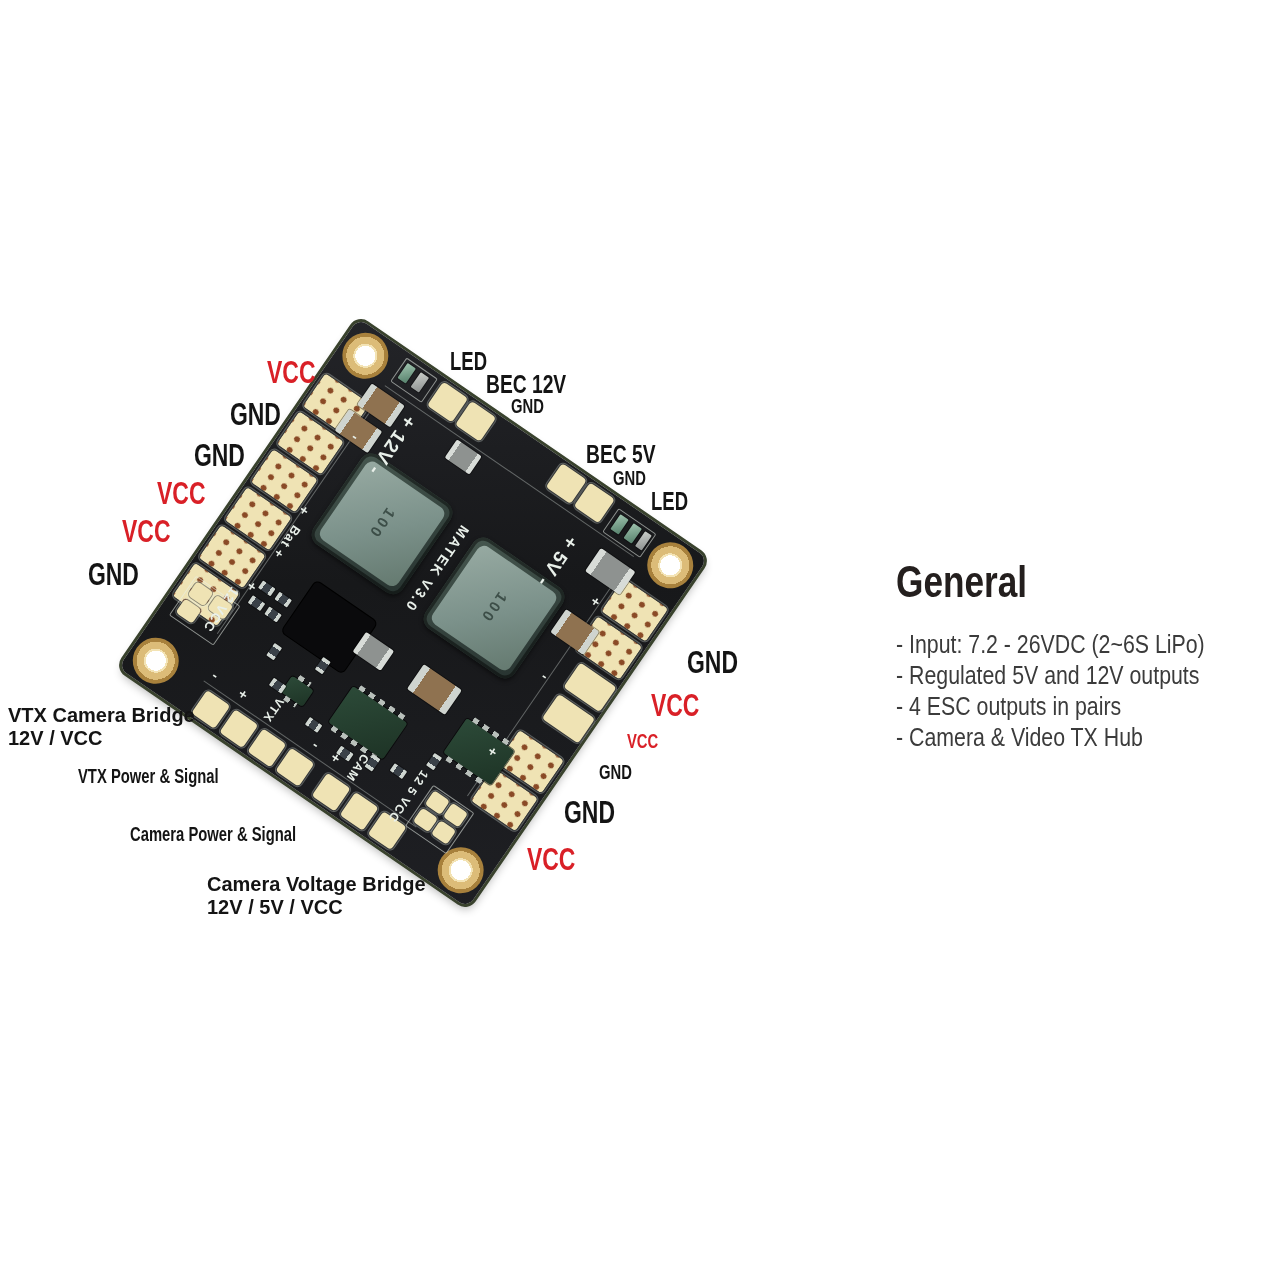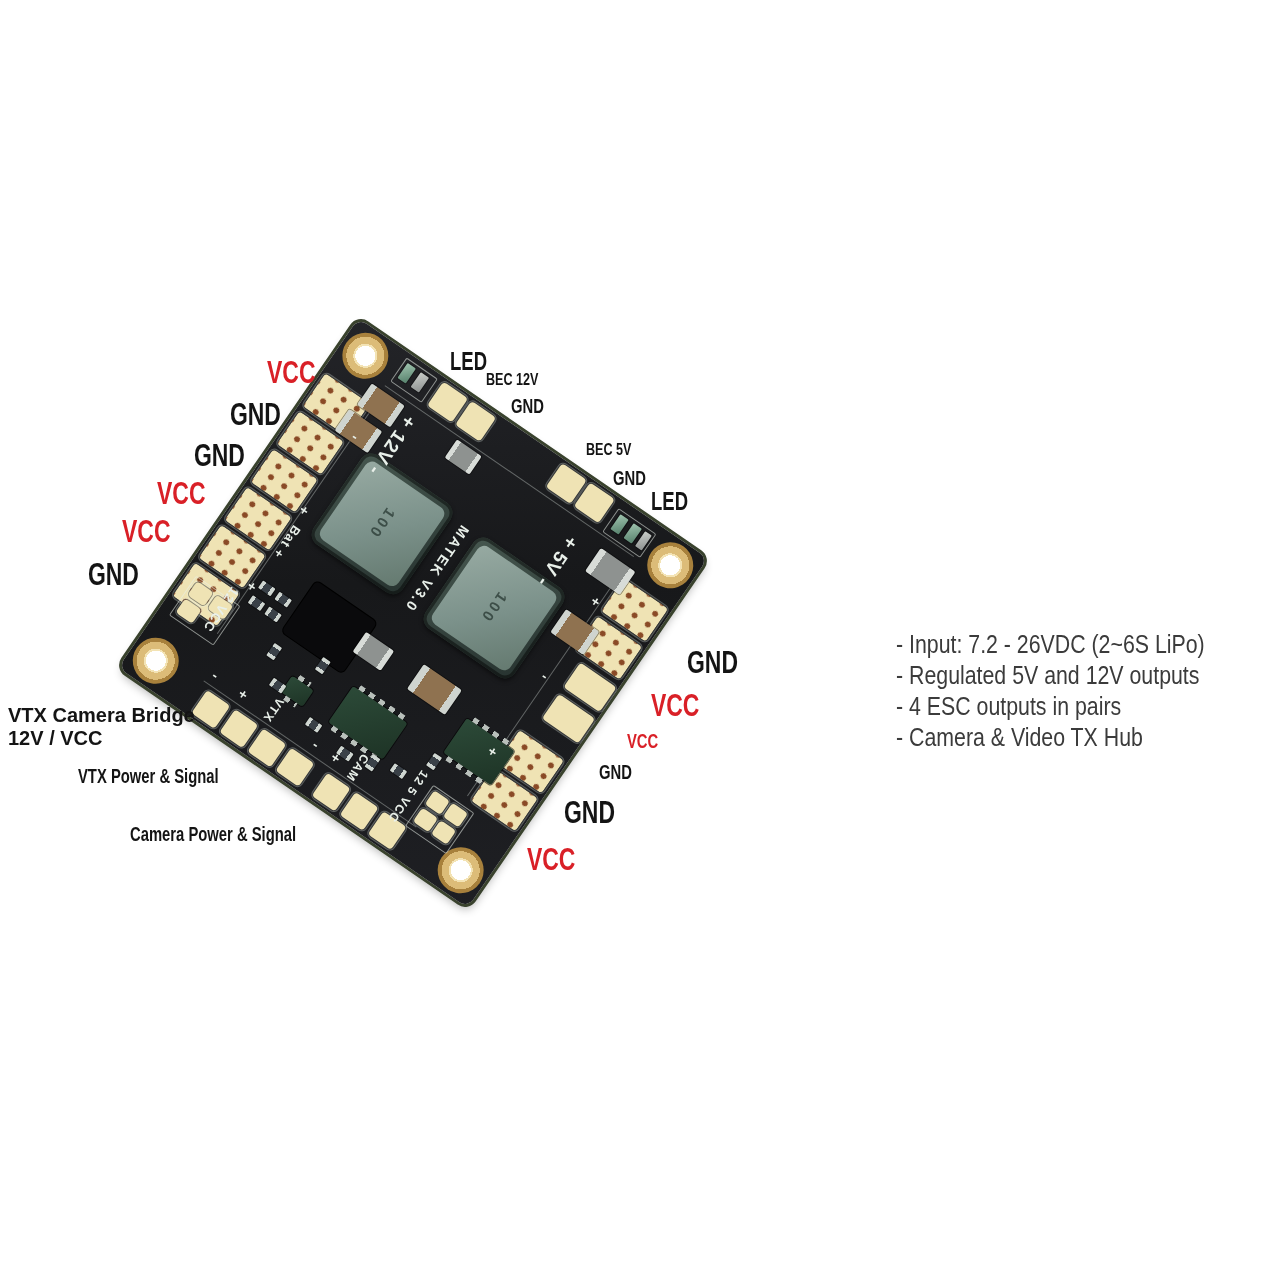--- a/index.html
+++ b/index.html
@@ -12,21 +12,21 @@
 
   
   .lbl { position:absolute; font-weight:bold; line-height:1; white-space:nowrap; }
   .lbl > span { display:inline-block; transform:scaleX(.74); }
   .lbl-l > span { transform-origin:0 50%; }
   .lbl-r { text-align:right; }
   .lbl-r > span { transform-origin:100% 50%; }
   .red { color:#d92027; }
   .blk { color:#141414; }
   .s31 { font-size:31px; }
-  .s26 { font-size:17px; }
+  .s26 { font-size:26px; }
   .s25 { font-size:25px; }
   .s20 { font-size:20px; }
   .two-line div { line-height:23px; }
 
   
   .general-heading { position:absolute; left:896px; top:560px; font-size:44px; font-weight:bold; color:#241f1e; line-height:1; }
   .general-heading > span { display:inline-block; transform:scaleX(.8); transform-origin:0 50%; }
   .general-list { position:absolute; left:896px; top:629px; font-size:26px; color:#3b3b3b; }
   .general-list .bullet { line-height:31px; white-space:nowrap; }
   .general-list .bullet > span { display:inline-block; transform:scaleX(.82); transform-origin:0 50%; }
@@ -208,21 +208,26 @@
   <div class="lbl lbl-l blk s20" style="left:599px; top:762px;"><span>GND</span></div>
   <div class="lbl lbl-l blk s31" style="left:564px; top:797px;"><span>GND</span></div>
   <div class="lbl lbl-l red s31" style="left:527px; top:844px;"><span>VCC</span></div>
 
   <div class="lbl lbl-l blk s20 two-line" style="left:8px; top:704px;">
     <div><span>VTX Camera Bridge</span></div>
     <div><span>12V / VCC</span></div>
   </div>
   <div class="lbl lbl-l blk s20" style="left:78px; top:766px;"><span>VTX Power &amp; Signal</span></div>
   <div class="lbl lbl-l blk s20" style="left:130px; top:824px;"><span>Camera Power &amp; Signal</span></div>
-
+  <div class="lbl lbl-l blk s20 two-line" style="left:207px; top:873px;">
+    <div><span>Camera Voltage Bridge</span></div>
+    <div><span>12V / 5V / VCC</span></div>
+  </div>
+
+  <div class="general-heading"><span>General</span></div>
   <div class="general-list">
     <div class="bullet"><span>- Input: 7.2 - 26VDC (2~6S LiPo)</span></div>
     <div class="bullet"><span>- Regulated 5V and 12V outputs</span></div>
     <div class="bullet"><span>- 4 ESC outputs in pairs</span></div>
     <div class="bullet"><span>- Camera &amp; Video TX Hub</span></div>
   </div>
 
 </div>
 
 </body></html>

